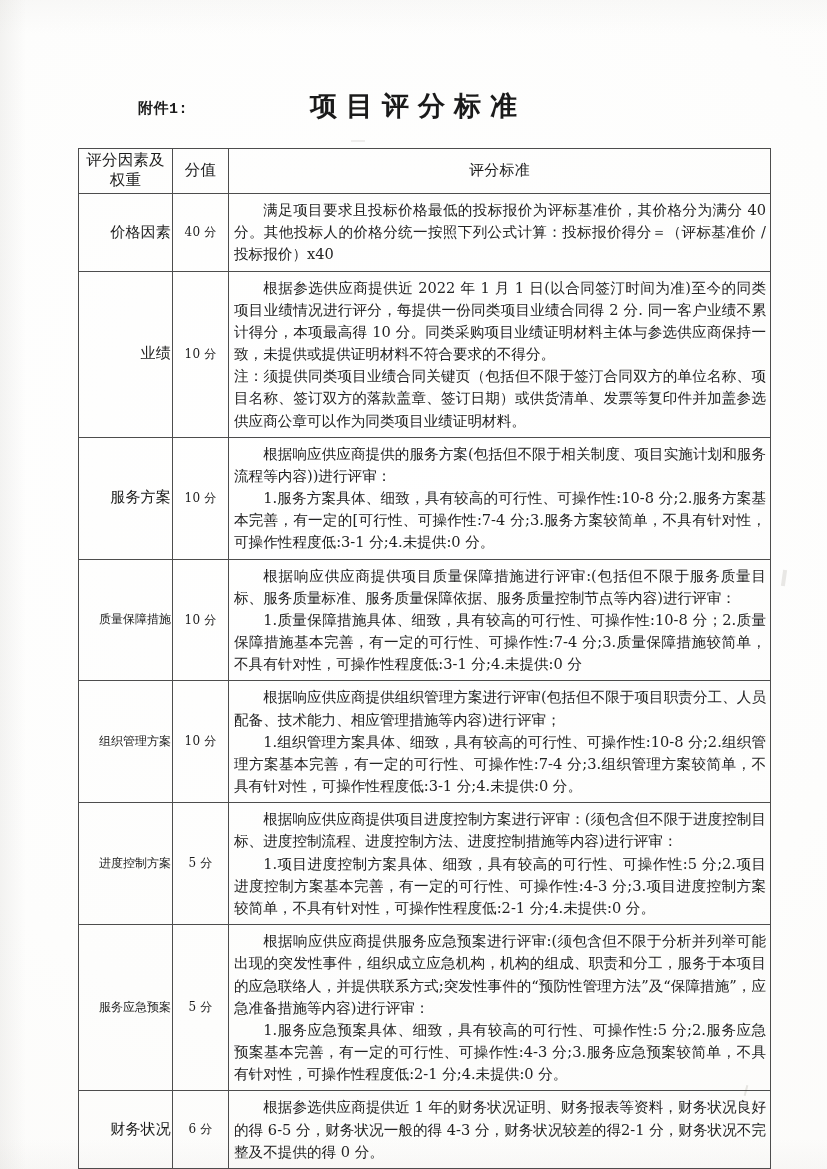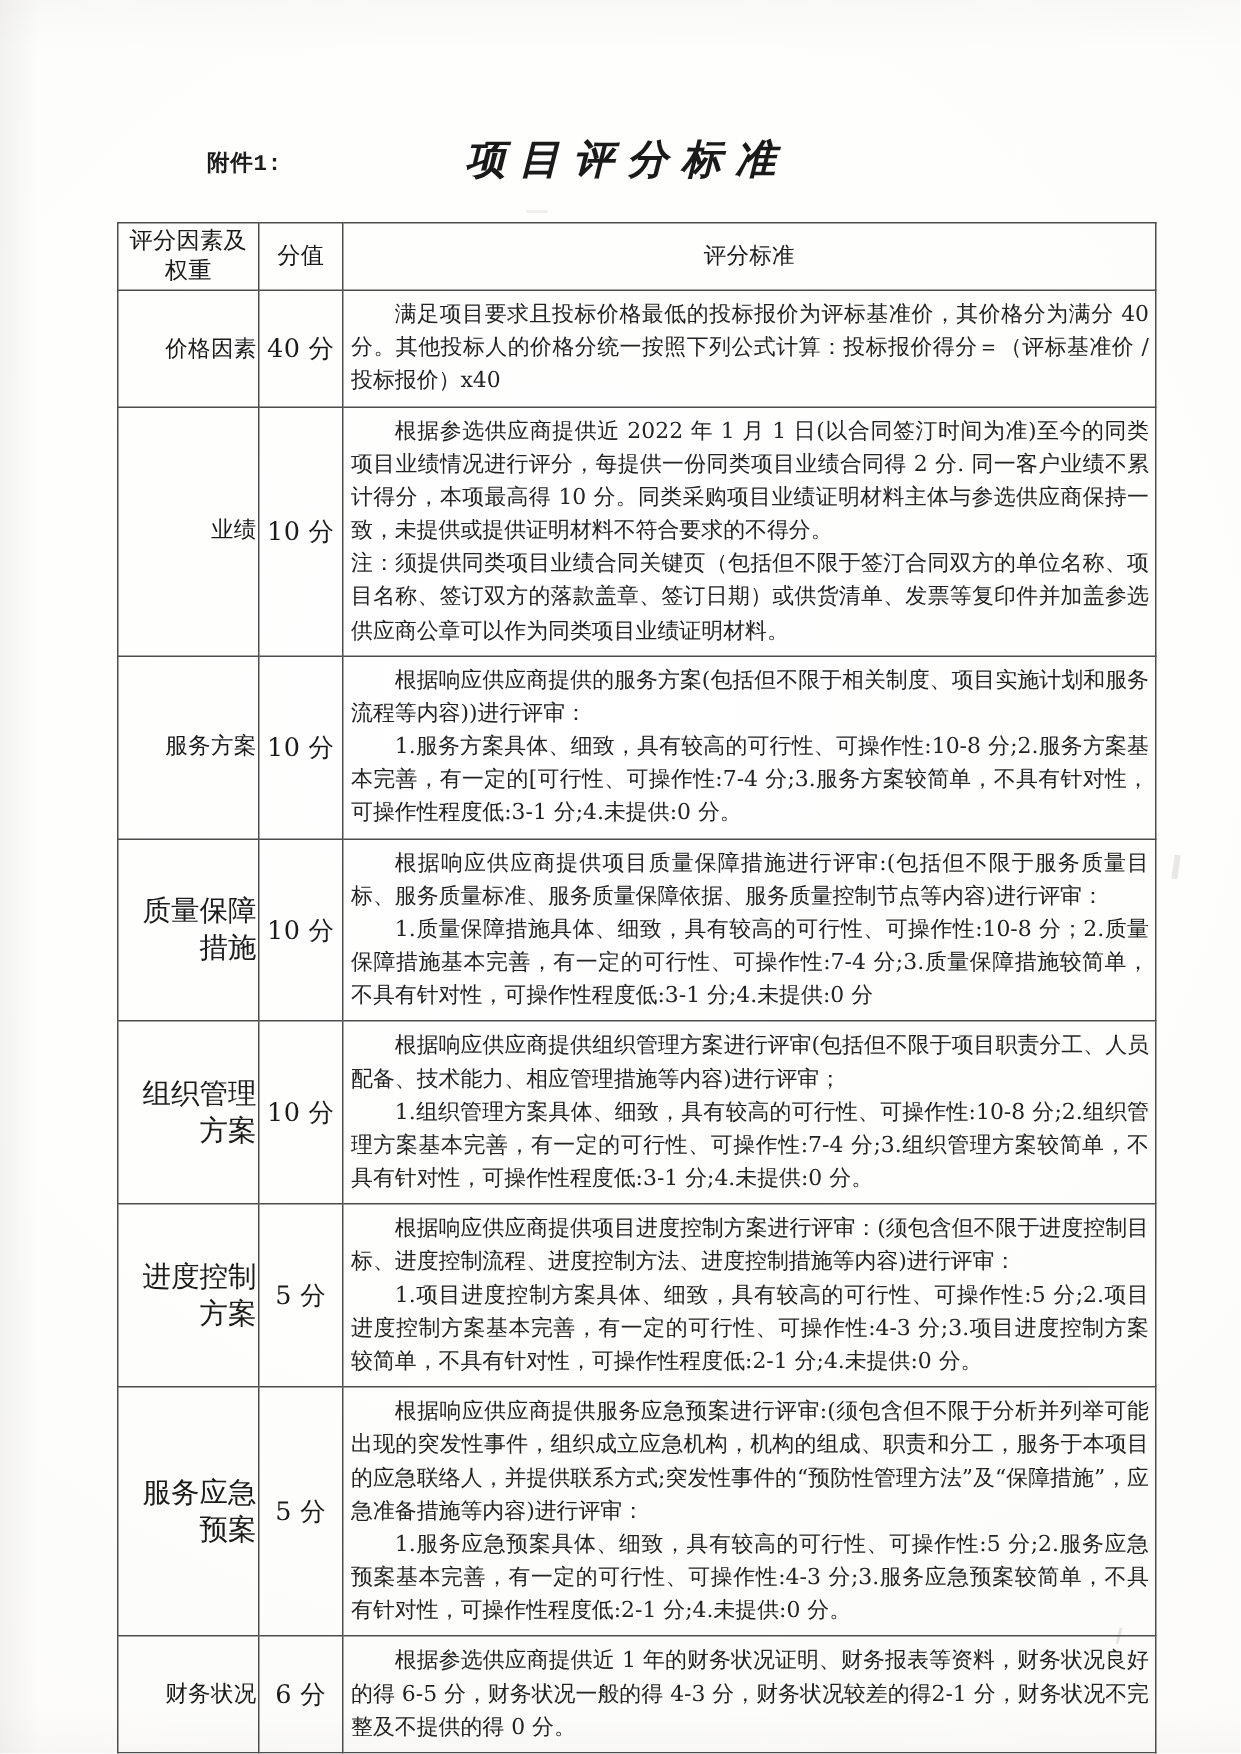--- a/index.html
+++ b/index.html
@@ -60,21 +60,20 @@
     left: 0;
     top: 0;
     width: 827px;
     text-align: center;
     font-family: "DejaVu Serif", "Liberation Serif", serif;
     font-weight: bold;
     font-size: 27px;
     letter-spacing: 9px;
     text-indent: 9px;
     color: #1a1a1a;
-    font-style: italic;
   }
 
   
   .score-table {
     position: absolute;
     left: 78px;
     top: 148px;
     width: 692px;
     border-collapse: collapse;
     table-layout: fixed;
@@ -103,25 +102,25 @@
     font-size: 15px;
   }
 
   td.cell-factor {
     text-align: right;
     font-size: 15px;
     line-height: 1.3;
     letter-spacing: 0.2px;
     padding: 2px 1px;
   }
-  td.cell-factor.narrow { font-size: 19px; letter-spacing: 0px; }
+  td.cell-factor.narrow { font-size: 12px; letter-spacing: 0px; }
 
   td.cell-points {
     text-align: center;
-    font-size: 17px;
+    font-size: 12px;
     letter-spacing: 0.2px;
     white-space: nowrap;
   }
 
   td.cell-criteria {
     vertical-align: top;
     font-size: 14.6px;
     line-height: 1.52;
     text-align: justify;
     text-justify: inter-ideograph;

